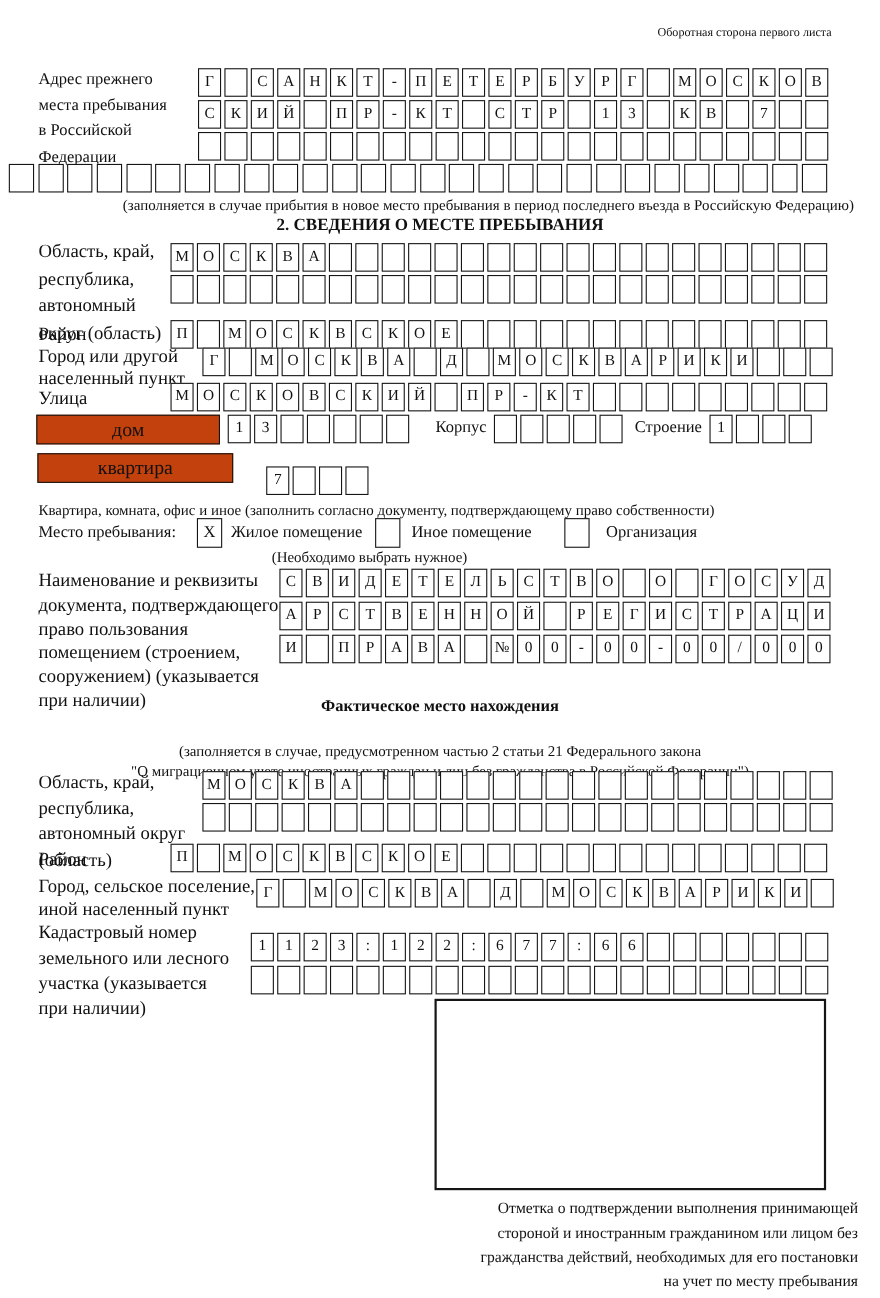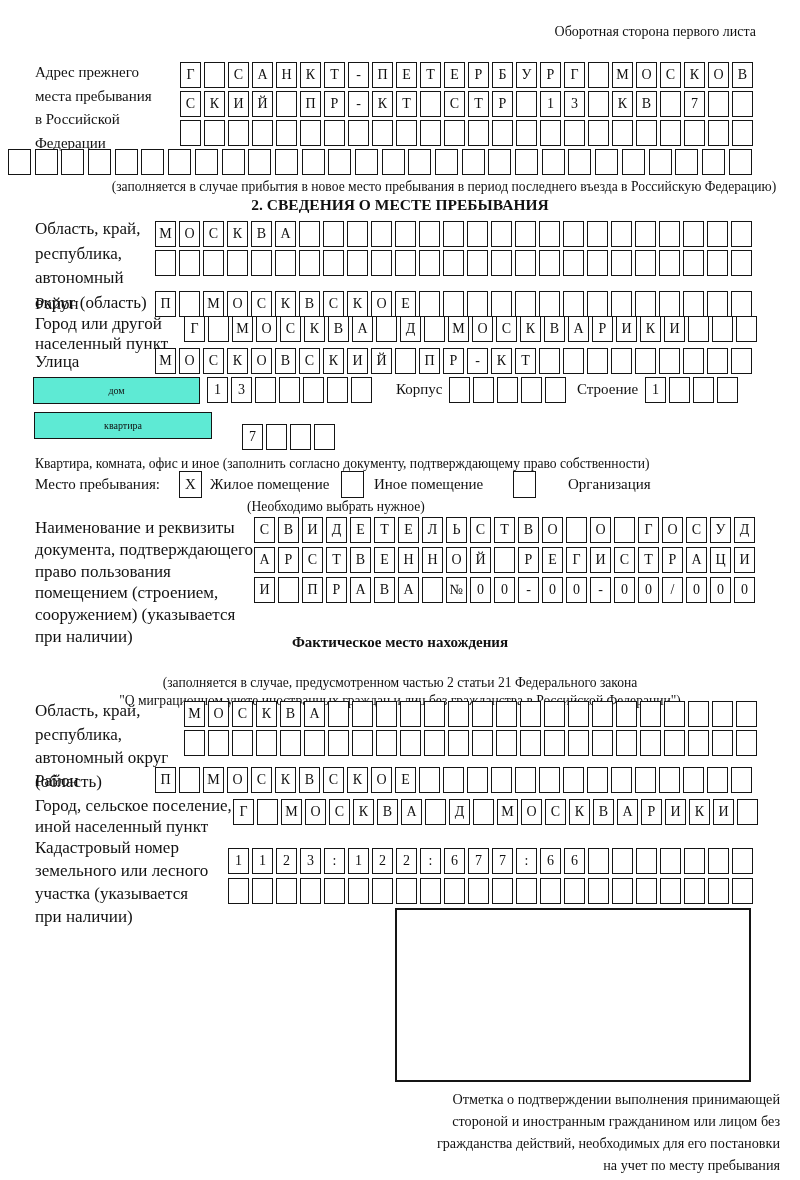--- a/index.html
+++ b/index.html
@@ -2,37 +2,37 @@
 <html><head>
 <meta charset="utf-8">
 <style>
   html,body{margin:0;padding:0;background:#ffffff;}
   #form{
     position:relative; width:800px; height:1180px; background:#ffffff;
     font-family:"Liberation Serif","DejaVu Serif",serif; color:#111;
     overflow:hidden;
   }
   .abs{position:absolute;}
-  .note{font-size:14px;}
+  .note{font-size:11px;}
   .lbl{font-size:17px; line-height:19.5px; white-space:pre-line;}
   .lbl-wide{font-size:15px; line-height:23.5px; white-space:pre-line;}
   .cellrow{position:absolute; display:flex; gap:3px;}
   .cell{
     box-sizing:border-box; width:21px; height:26px; border:1.7px solid #151515;
     display:flex; align-items:center; justify-content:center;
     font-size:14px; line-height:1; background:#fff; flex:0 0 auto;
   }
   .wide .cell{width:23px;}
   .wide{gap:3.7px;}
   .center{left:0; width:800px; text-align:center;}
   .caption{font-size:13.6px; line-height:17.5px; white-space:pre-line;}
   .sect-title{font-weight:bold; font-size:15.5px;}
   .labelbox{
     box-sizing:border-box; border:1.7px solid #151515; height:27px;
-    display:flex; align-items:center; justify-content:center; font-size:10px; background:#5eead4;
+    display:flex; align-items:center; justify-content:center; font-size:18px; background:#c2410c;
   }
   .inline-lbl{font-size:15px;}
   .checkbox{
     box-sizing:border-box; width:23px; height:27px; border:1.9px solid #151515;
     display:flex; align-items:center; justify-content:center; font-size:15px; background:#fff;
   }
   .stampbox{box-sizing:border-box; border:2px solid #151515; background:#fff;}
   .stampcap{font-size:14.2px; line-height:22px; text-align:right; white-space:pre-line;}
 </style>
 </head>
@@ -338,21 +338,21 @@
       <div class="cell"></div>
     </div>
   <div class="abs caption" style="left:35px; top:455px;">Квартира, комната, офис и иное (заполнить согласно документу, подтверждающему право собственности)</div>
 
   <div class="abs inline-lbl" style="left:35px; top:476px;">Место пребывания:</div>
   <div class="abs checkbox" style="left:179px; top:471px;">X</div>
   <div class="abs inline-lbl" style="left:210px; top:476px;">Жилое помещение</div>
   <div class="abs checkbox" style="left:341px; top:471px;"></div>
   <div class="abs inline-lbl" style="left:374px; top:476px;">Иное помещение</div>
   <div class="abs checkbox" style="left:513px; top:471px;"></div>
-  <div class="abs inline-lbl" style="left:568px; top:476px;">Организация</div>
+  <div class="abs inline-lbl" style="left:551px; top:476px;">Организация</div>
   <div class="abs caption" style="left:247px; top:498px;">(Необходимо выбрать нужное)</div>
 
   <div class="abs lbl" style="left:35px; top:517px; line-height:21.8px;">Наименование и реквизиты
 документа, подтверждающего
 право пользования
 помещением (строением,
 сооружением) (указывается
 при наличии)</div>
   <div class="cellrow" style="left:254px; top:517px;">
       <div class="cell">С</div>

